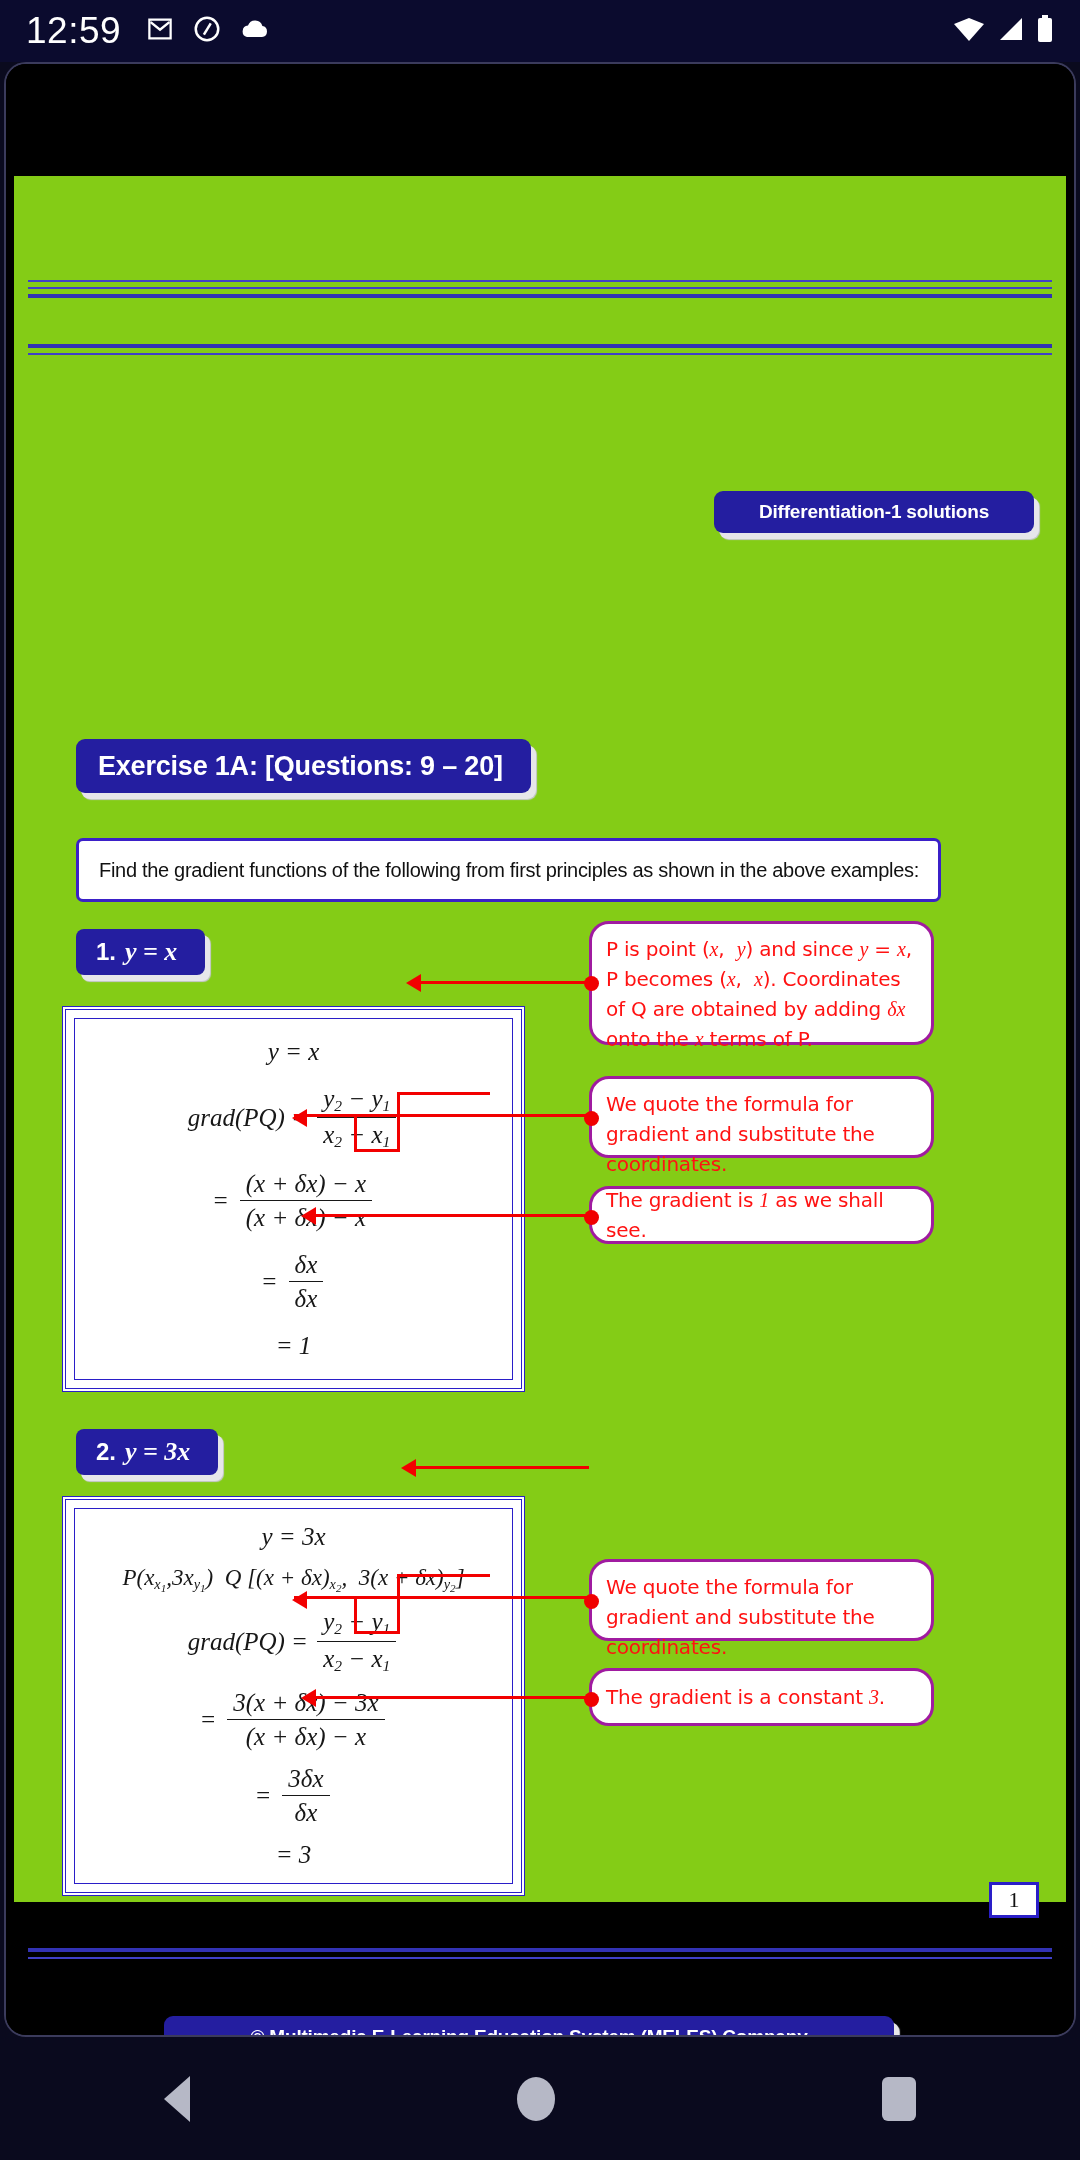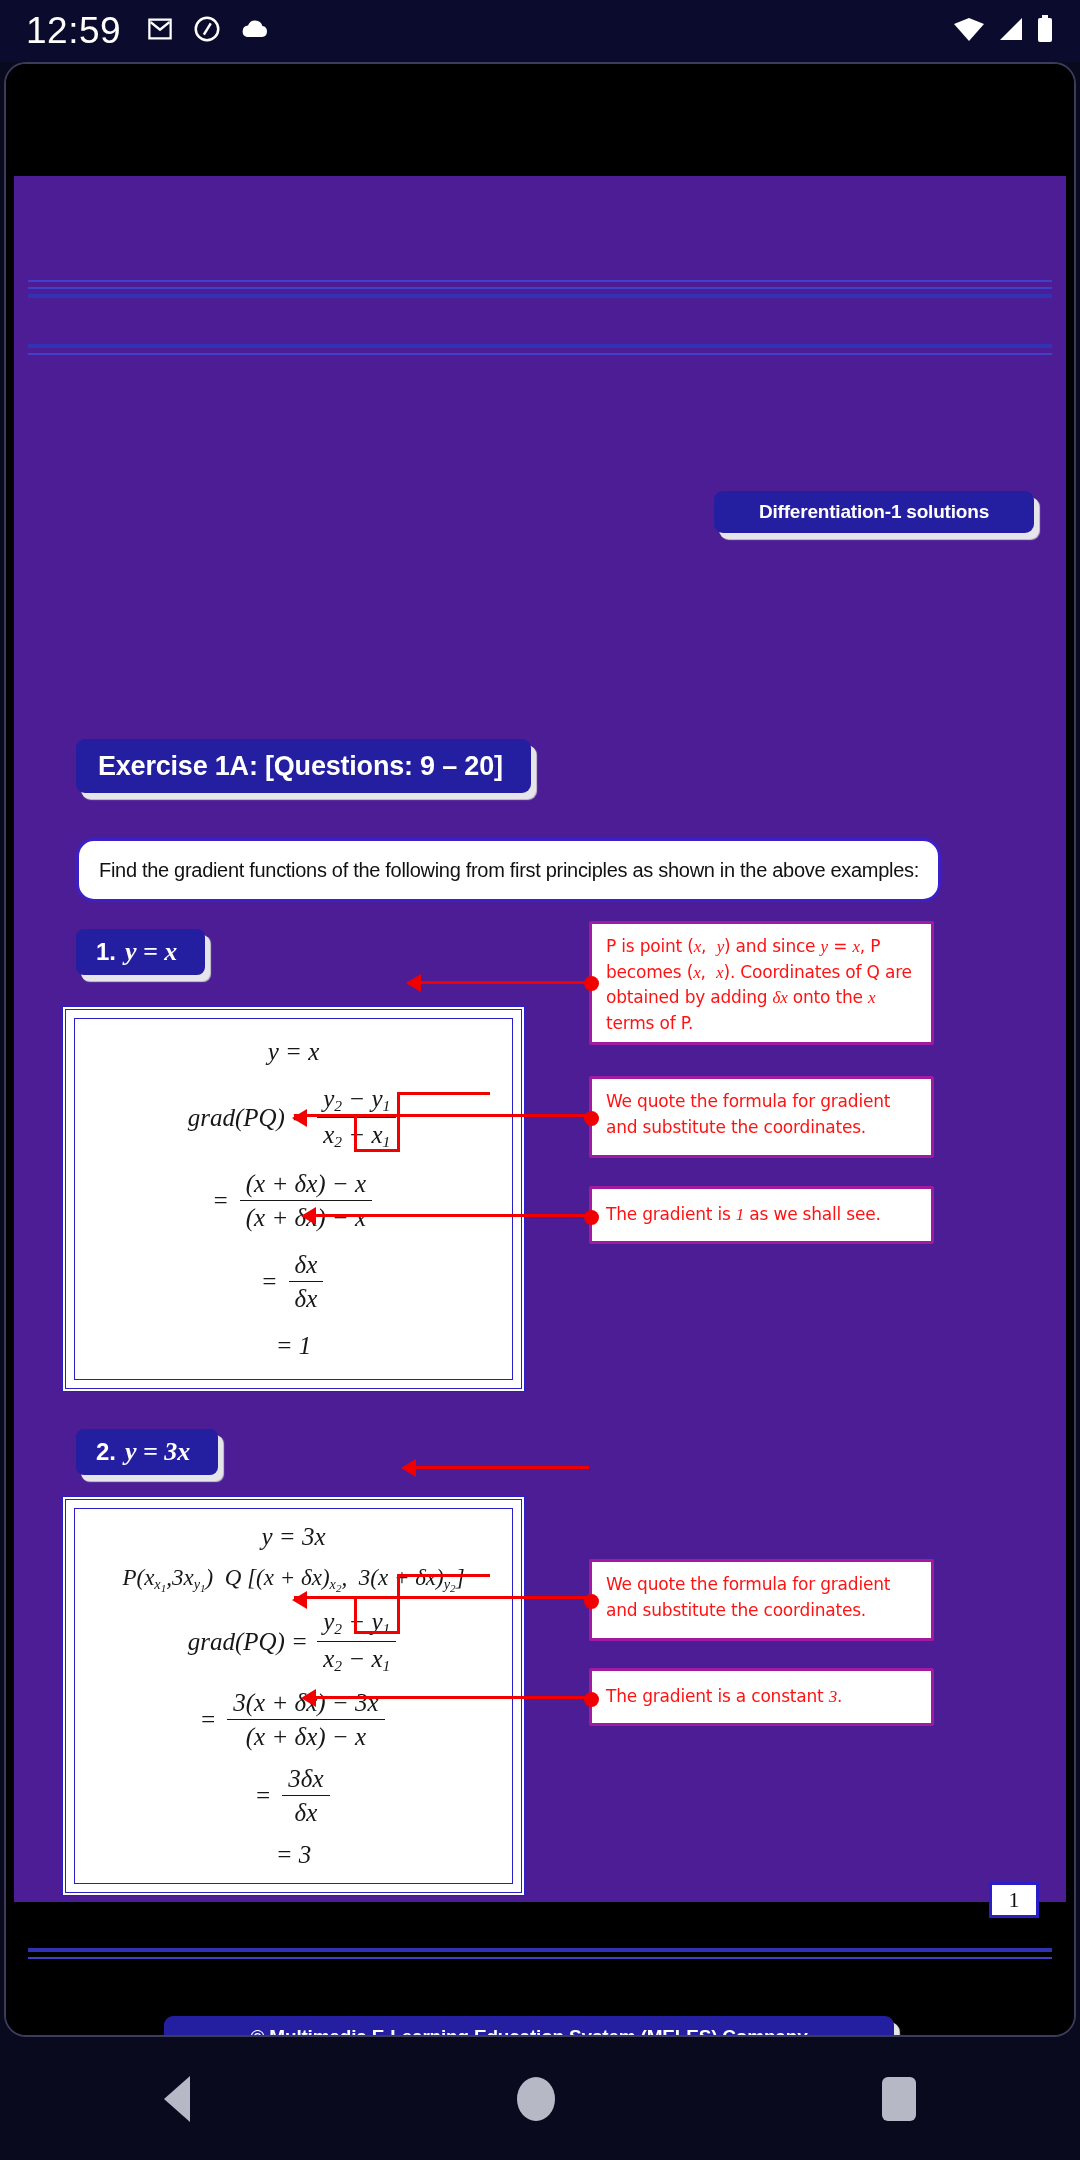--- a/index.html
+++ b/index.html
@@ -34,21 +34,21 @@
     border: 2px solid #3b3b5c;
     border-radius: 22px;
     overflow: hidden;
   }
   .black-top { position:absolute; left:0; top:0; width:100%; height:112px; background:#000; }
   .black-bottom { position:absolute; left:0; bottom:0; width:100%; height:137px; background:#000; }
 
   .page {
     position: absolute; left: 8px; top: 112px;
     width: 1052px; height: 1726px;
-    background: #4c1d95;
+    background: #84cc16;
   }
 
   
   .rule-group {
     position: absolute; left: 14px; width: 1024px;
   }
   .rule-thin { height: 2px; background: #4040c8; }
   .rule-gap { height: 5px; }
   .rule-thick { height: 4px; background: #3232b4; }
 
@@ -86,21 +86,21 @@
     box-shadow: 5px 6px 0 0 #e6e6ea, 6px 7px 1px 0 #c9c9d2;
   }
   .q-chip .qnum { font-weight: bold; margin-right: 9px; }
   .q-chip .qmath { font-family: "Liberation Serif", serif; font-style: italic; font-weight: bold; font-size: 26px; }
 
   
   .instruction {
     position: absolute; left: 62px; top: 662px;
     width: 865px; height: 64px;
     border: 3px solid #3b20c8;
-    border-radius: 18px;
+    border-radius: 7px;
     background: #fff;
     display: flex; align-items: center;
     padding-left: 20px;
     font-size: 20px; color: #111;
     letter-spacing: -0.3px;
   }
 
   
   .mathbox {
     position: absolute;
@@ -126,25 +126,25 @@
     margin: 0 3px;
   }
   .frac .num { border-bottom: 1.6px solid #171717; padding: 0 6px 2px 6px; }
   .frac .den { padding: 3px 6px 0 6px; }
   .eqsign { margin-right: 8px; font-style: italic; }
 
   
   .callout {
     position: absolute;
     border: 3px solid #a01ba0;
-    border-radius: 2px;
+    border-radius: 20px;
     background: #ffffff;
     color: #ff1212;
     font-family: "DejaVu Sans", sans-serif;
-    font-size: 17px;
+    font-size: 20px;
     line-height: 1.5;
     padding: 10px 14px;
     letter-spacing: -0.2px;
   }
   .callout i { font-family: "Liberation Serif", serif; font-style: italic; }
   .callout .dot {
     position: absolute; left: -8px; width: 15px; height: 15px;
     background: #f00000; border-radius: 50%;
   }
 

